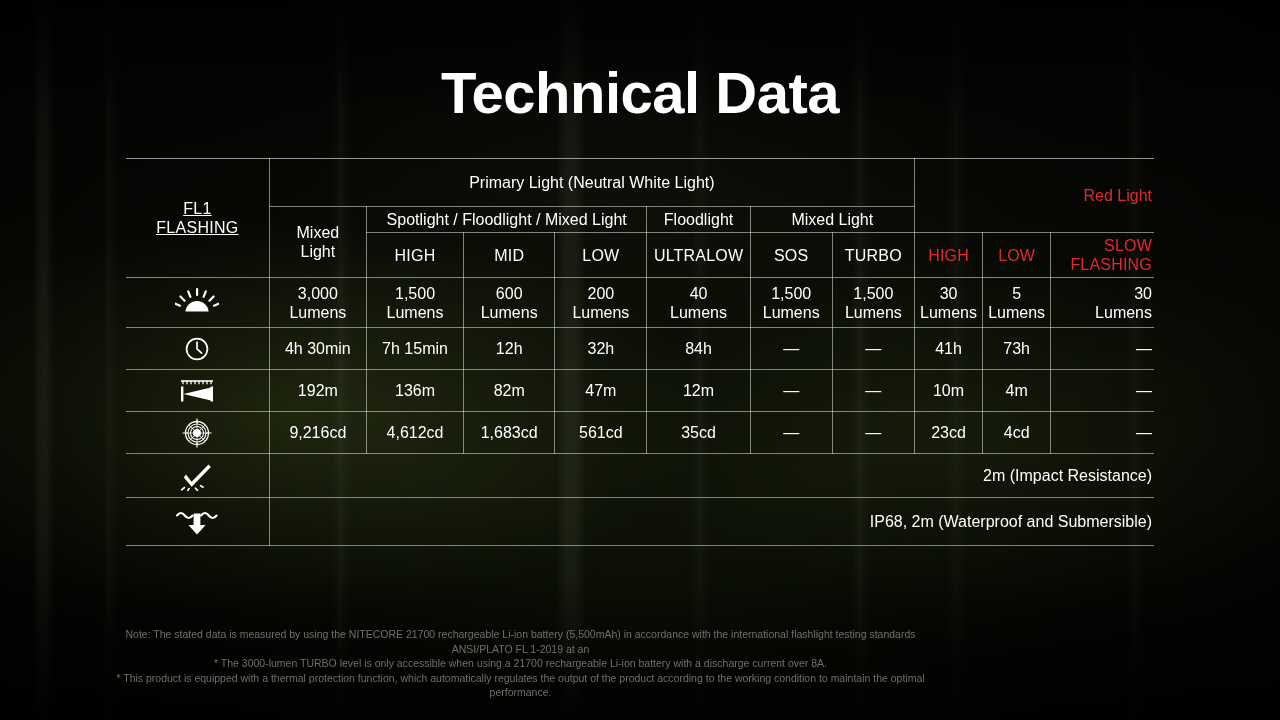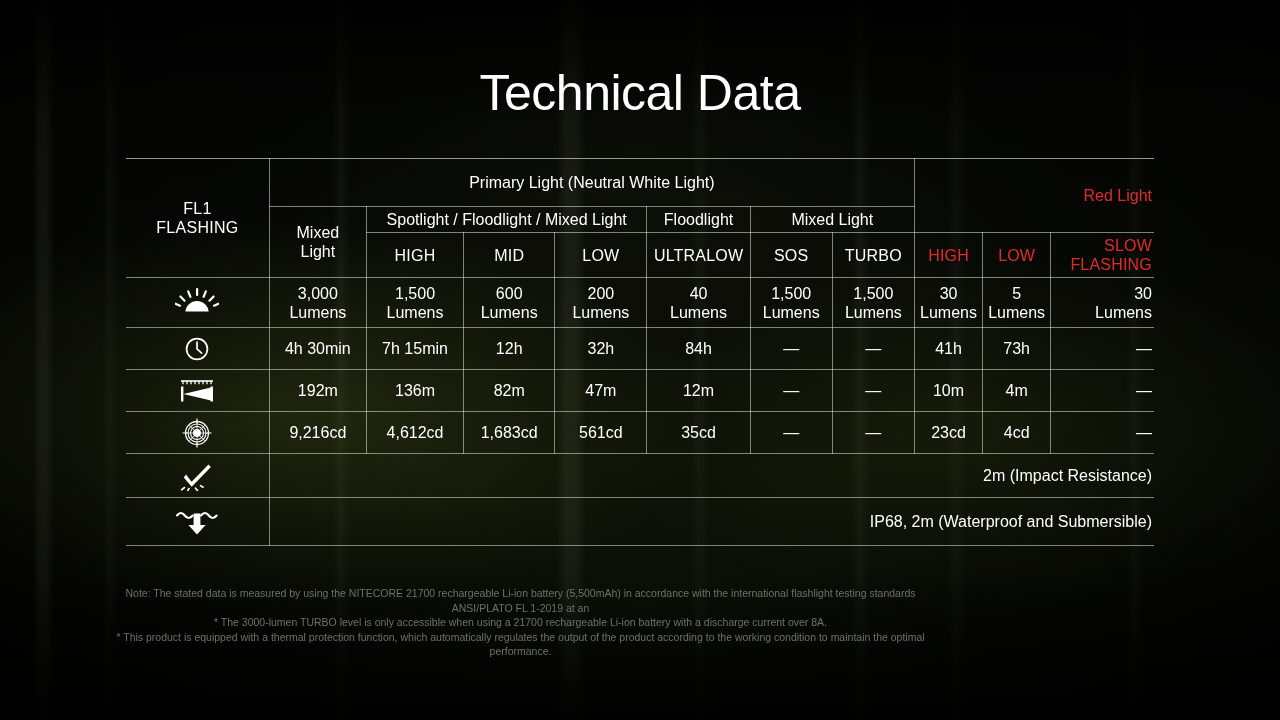--- a/index.html
+++ b/index.html
@@ -53,22 +53,22 @@
   }
 
   
   #page-title {
     position: absolute;
     top: 62px;
     left: 0;
     width: 1280px;
     text-align: center;
     color: #ffffff;
-    font-size: 50px;
-    font-weight: 400;
+    font-size: 58px;
+    font-weight: 700;
     letter-spacing: -0.5px;
     line-height: 62px;
   }
 
   
   #tech-table {
     position: absolute;
     left: 126px;
     top: 158px;
     width: 1028px;
@@ -79,21 +79,21 @@
   #tech-table td {
     border: 1px solid rgba(226,228,220,0.55);
     text-align: center;
     vertical-align: middle;
     font-size: 16px;
     line-height: 19px;
     padding: 3px 2px;
     font-weight: 400;
   }
   
-  #tech-table td.no-left  { border-left: 0; }
+  #tech-table td.no-left  { border-left: 0; text-decoration: underline; }
   #tech-table td.no-right { border-right: 0; text-align: right; }
   #tech-table tr.top-rule td { border-top: 1px solid rgba(226,228,220,0.65); }
 
   .cell-corner {
     font-size: 20px;
     line-height: 25px;
     font-weight: 400;
     letter-spacing: 0.3px;
   }
   .grp-head {
@@ -132,21 +132,21 @@
     display: flex;
     align-items: center;
     justify-content: center;
     height: 100%;
   }
 
   
   #footnotes {
     position: absolute;
     left: 0;
-    top: 586px;
+    top: 627px;
     width: 1041px;
     text-align: center;
     color: #6f7268;
     font-size: 10.5px;
     line-height: 14.5px;
     padding: 0 94px;
   }
   #footnotes p { margin: 0; }
 </style>
 </head>

